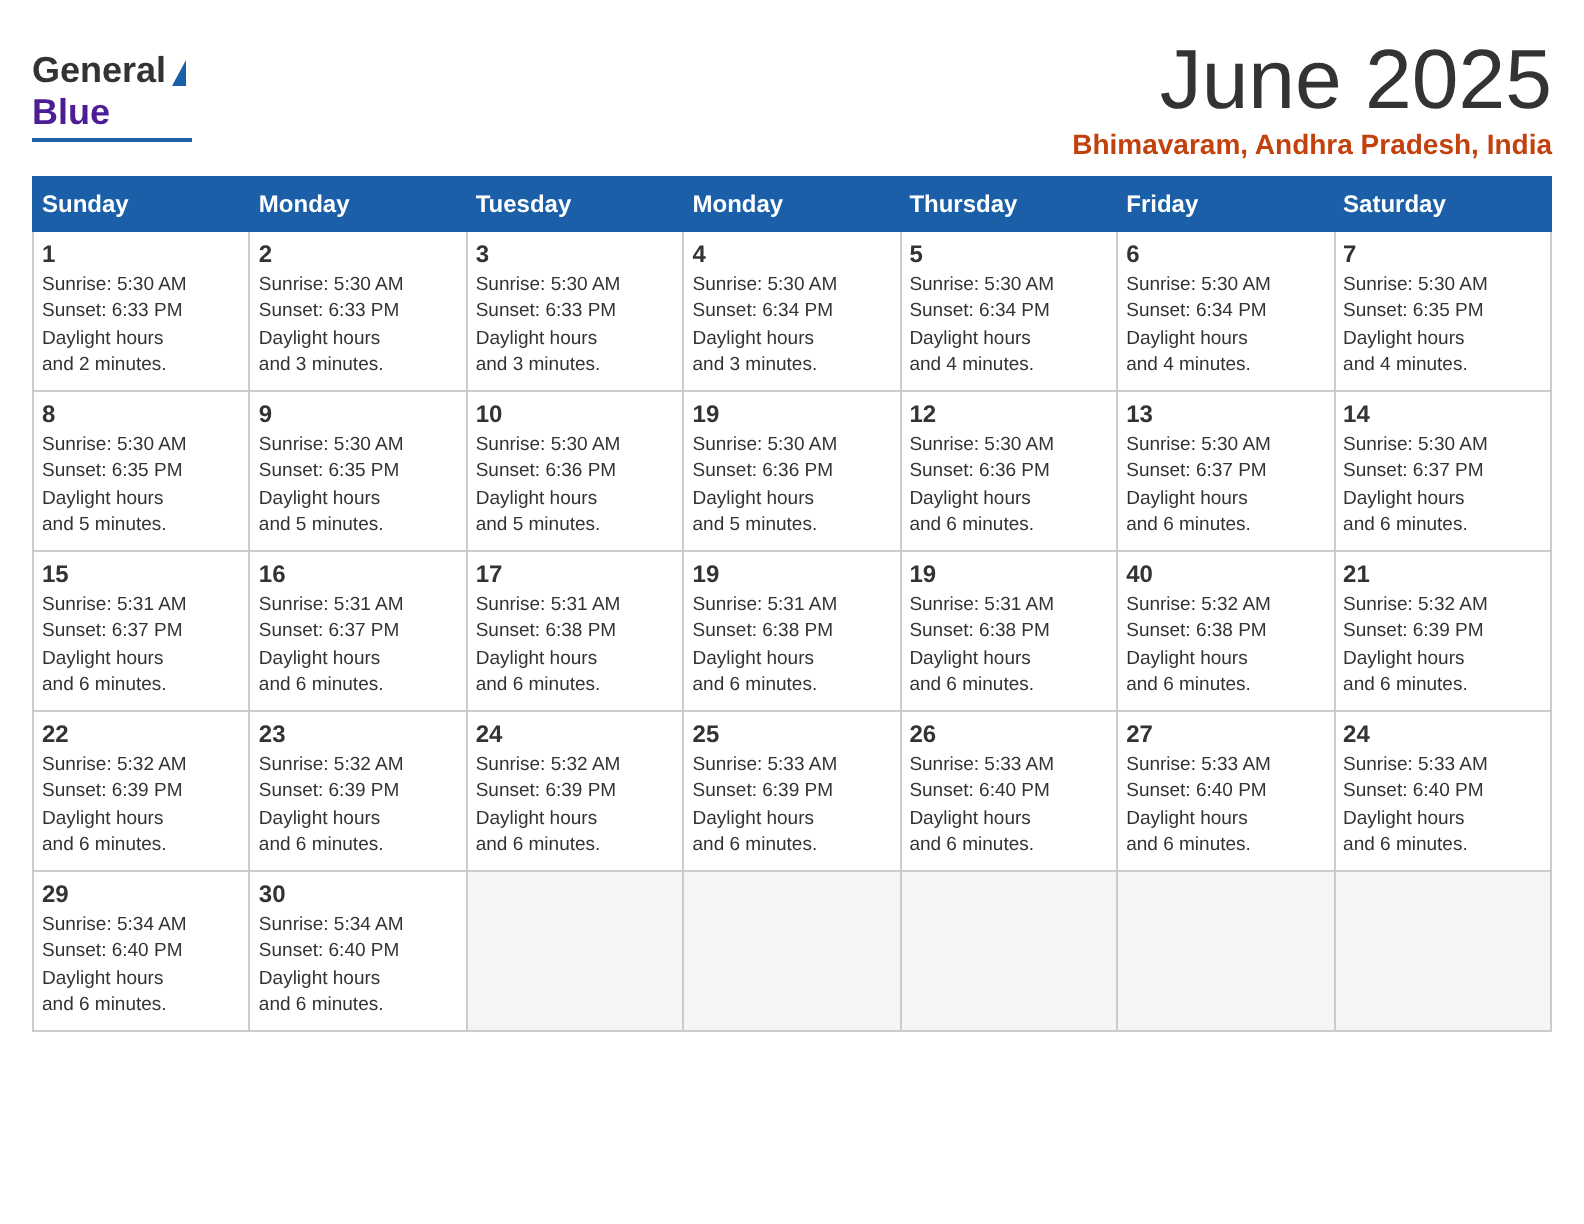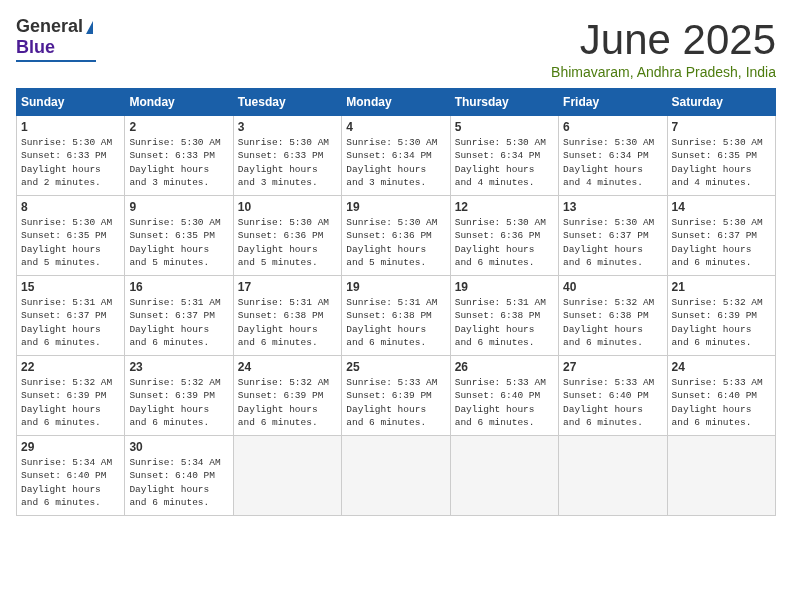--- a/index.html
+++ b/index.html
@@ -6,21 +6,21 @@
     body {
       font-family: Arial, sans-serif;
       background: #fff;
       width: 792px;
       min-height: 612px;
       padding: 16px;
     }
     .header {
       display: flex;
       justify-content: space-between;
-      align-items: flex-start;
+      align-items: center;
       margin-bottom: 8px;
     }
     .logo {
       display: flex;
       flex-direction: column;
       align-items: flex-start;
     }
     .logo-text {
       display: flex;
       align-items: center;
@@ -45,21 +45,22 @@
     .title-section {
       text-align: right;
     }
     .month-year {
       font-size: 42px;
       font-weight: normal;
       color: #333;
     }
     .location {
       font-size: 14px;
-      color: #4d7c0f;
+      color: #c2410c;
+      font-weight: bold;
     }
     .calendar {
       width: 100%;
       border-collapse: collapse;
       table-layout: fixed;
     }
     .calendar th {
       background: #1a5fa8;
       color: #fff;
       font-size: 12px;
@@ -81,21 +82,20 @@
       background: #f5f5f5;
     }
     .day-number {
       font-size: 12px;
       font-weight: bold;
       display: block;
       margin-bottom: 2px;
     }
     .cell-info {
       line-height: 1.4;
-      font-family: Liberation Mono, monospace;
     }
   </style>
 </head>
 <body>
 
 <div class="header">
   <div class="logo">
     <div class="logo-text">
       <span class="logo-general">General</span>
       <span style="display:inline-block; width:0; height:0; border-left:7px solid transparent; border-right:0px solid transparent; border-bottom:13px solid #1a5fa8; margin-left:3px; margin-bottom:-2px;"></span>

